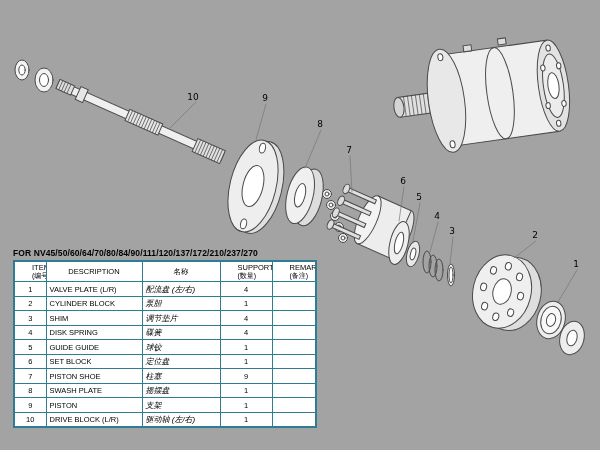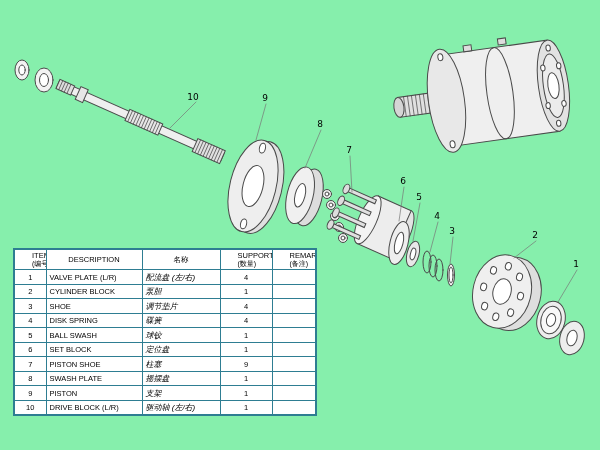--- a/index.html
+++ b/index.html
@@ -4,21 +4,21 @@
 <style>
   * { margin:0; padding:0; box-sizing:border-box; }
   html,body { width:600px; height:450px; }
   body {
     background:#ffffff;
     font-family:"Liberation Sans", sans-serif;
     position:relative;
     overflow:hidden;
     color:#000;
   }
-  .stage { position:absolute; inset:0; width:600px; height:450px; background:#86efac; }
+  .stage { position:absolute; inset:0; width:600px; height:450px; background:#a3a3a3; }
   svg.diagram { position:absolute; top:0; left:0; }
   .table-wrap { position:absolute; left:13px; top:248px; width:304px; }
   .table-title {
     font-size:8.5px; font-weight:bold; color:#000;
     margin-bottom:2px; white-space:nowrap; letter-spacing:0.1px;
   }
   table.parts {
     border-collapse:collapse; width:100%; table-layout:fixed;
     border:2px solid var(--tb,#2e7d92); background:#fff;
   }
@@ -189,20 +189,21 @@
     <text x="403" y="184">6</text>
     <text x="419" y="200">5</text>
     <text x="437" y="219">4</text>
     <text x="452" y="234">3</text>
     <text x="535" y="238">2</text>
     <text x="576" y="267">1</text>
   </g>
 </svg>
 
 <div class="table-wrap">
+  <div class="table-title">FOR NV45/50/60/64/70/80/84/90/111/120/137/172/210/237/270</div>
   <table class="parts">
     <colgroup>
       <col style="width:32px">
           <col style="width:96px">
           <col style="width:78px">
           <col style="width:52px">
           <col style="width:44px">
     </colgroup>
     <thead>
       <tr>
@@ -223,35 +224,35 @@
       </tr>
       <tr>
         <td class="c">2</td>
         <td>CYLINDER BLOCK</td>
         <td class="zh">泵胆</td>
         <td class="c">1</td>
         <td></td>
       </tr>
       <tr>
         <td class="c">3</td>
-        <td>SHOE</td>
+        <td>SHIM</td>
         <td class="zh">调节垫片</td>
         <td class="c">4</td>
         <td></td>
       </tr>
       <tr>
         <td class="c">4</td>
         <td>DISK SPRING</td>
         <td class="zh">碟簧</td>
         <td class="c">4</td>
         <td></td>
       </tr>
       <tr>
         <td class="c">5</td>
-        <td>BALL SWASH</td>
+        <td>GUIDE GUIDE</td>
         <td class="zh">球铰</td>
         <td class="c">1</td>
         <td></td>
       </tr>
       <tr>
         <td class="c">6</td>
         <td>SET BLOCK</td>
         <td class="zh">定位盘</td>
         <td class="c">1</td>
         <td></td>

